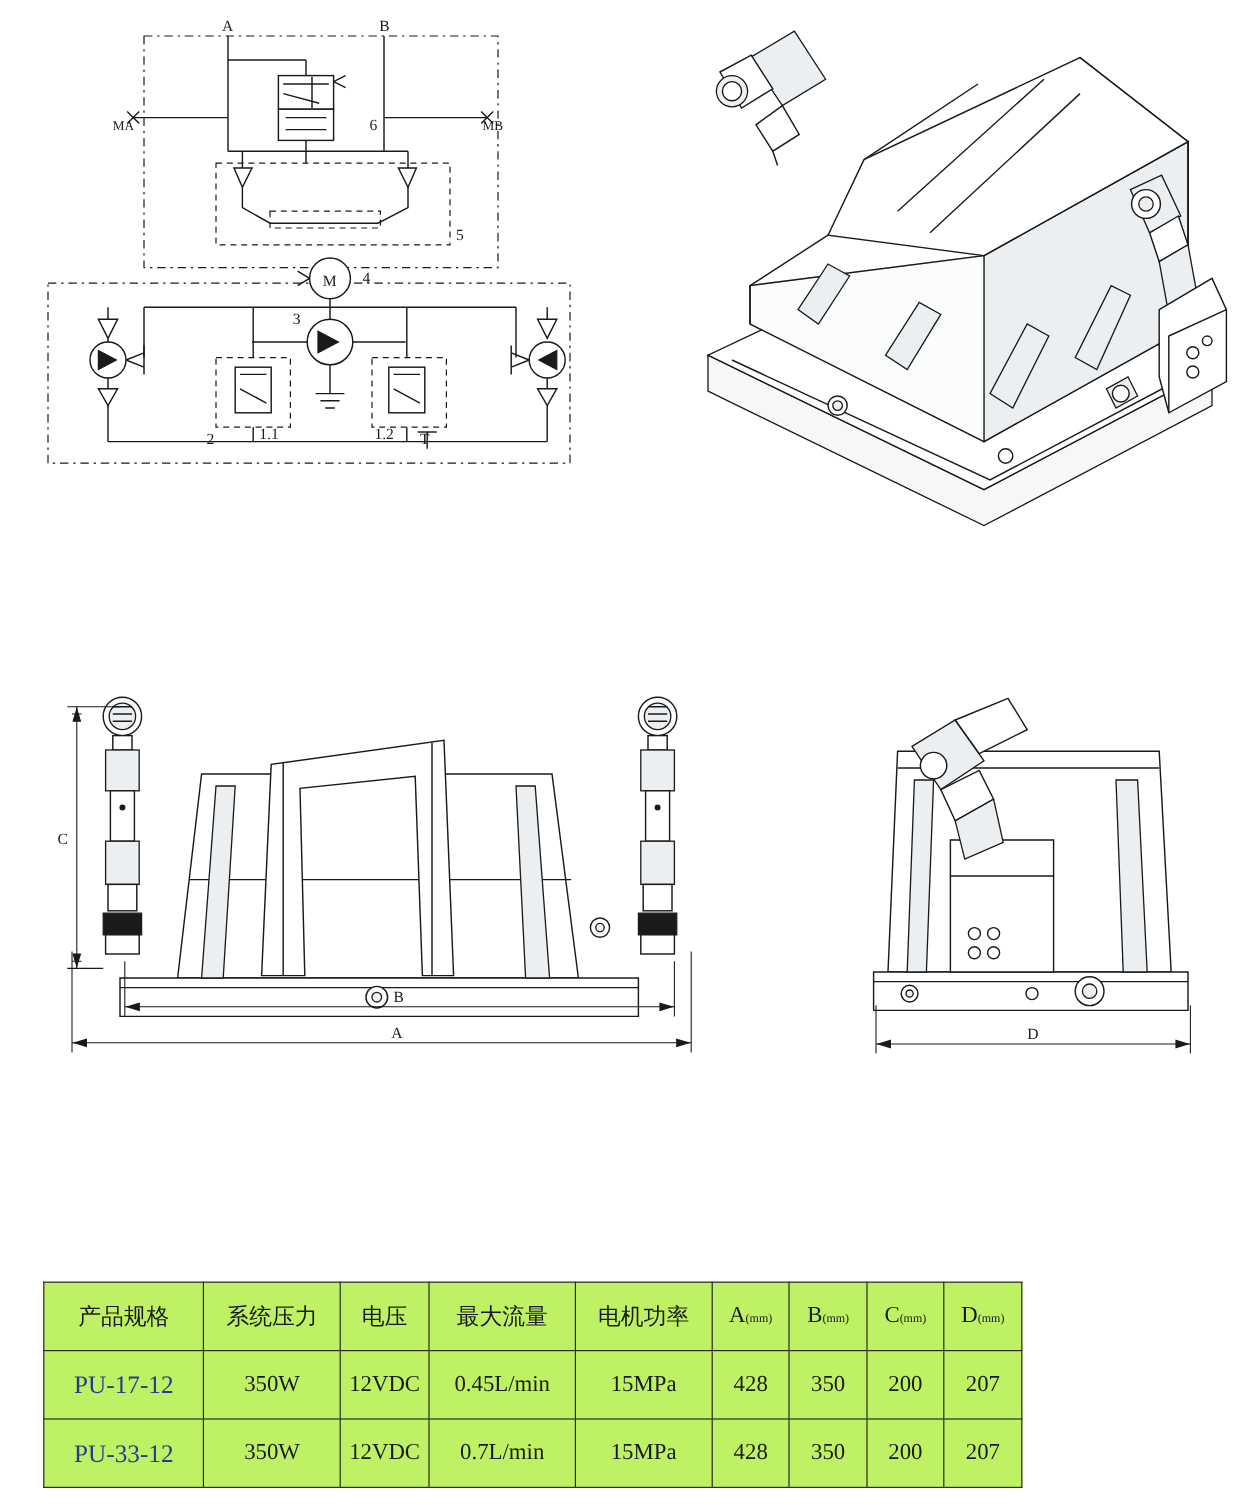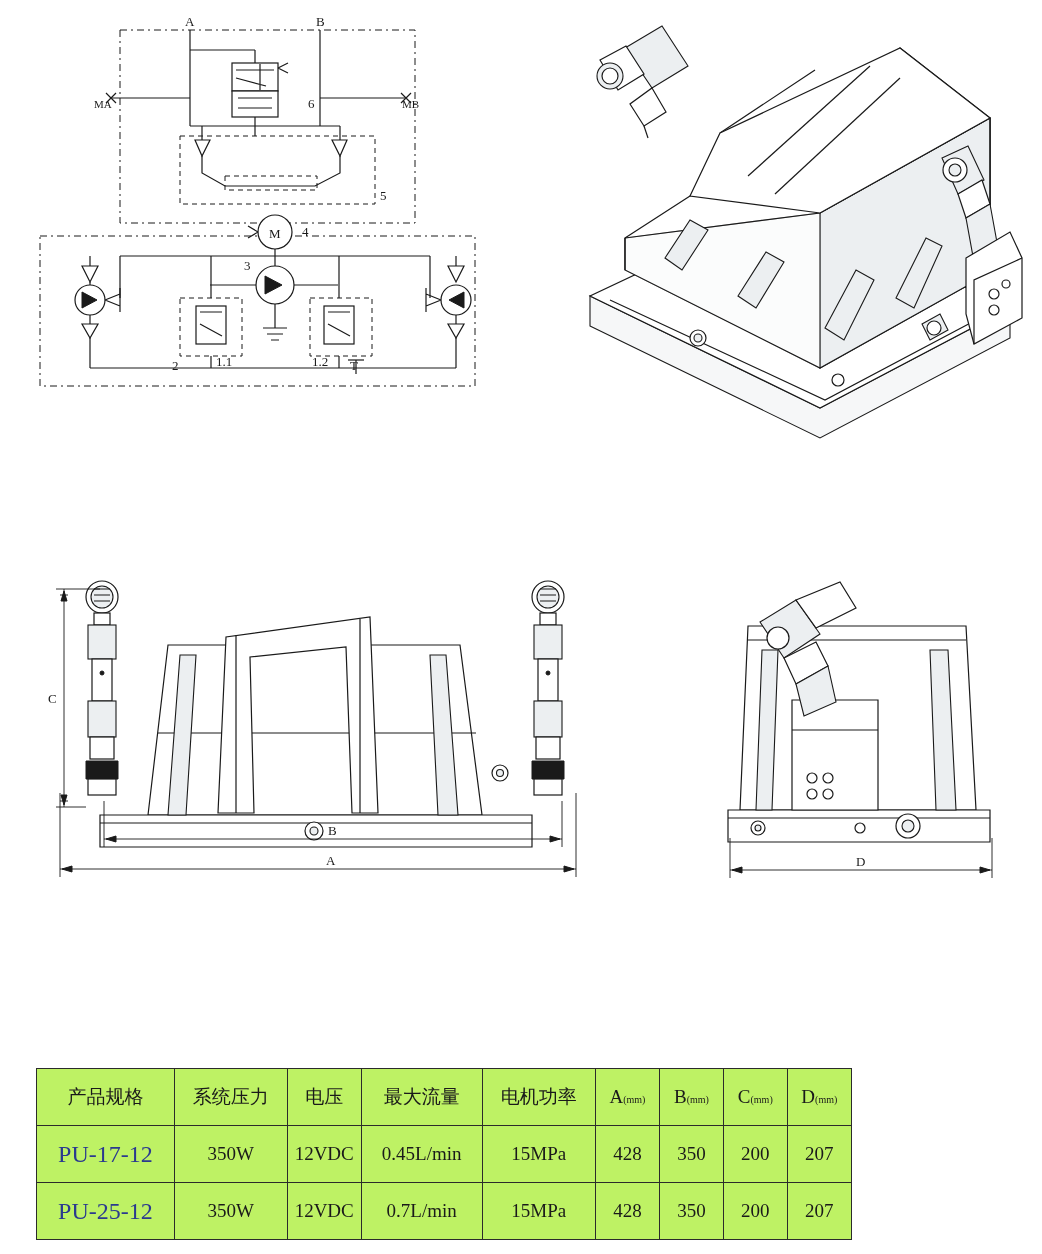--- a/index.html
+++ b/index.html
@@ -69,21 +69,21 @@
     color: #1a1a1a;
     height: 56px;
     padding: 0 2px;
     white-space: nowrap;
   }
   table.spec th {
     font-weight: normal;
   }
   table.spec td.model {
     color: #2b3a8f;
-    font-size: 24px;
+    font-size: 21px;
     margin-left: 12px;
   }
   .unit {
     font-size: 10px;
     vertical-align: baseline;
     margin-top: 16px;
   }
   col.c0 { width: 170px; }
   col.c1 { width: 140px; }
   col.c2 { width: 82px; }
@@ -446,21 +446,21 @@
           <td>350W</td>
           <td>12VDC</td>
           <td>0.45L/min</td>
           <td>15MPa</td>
           <td>428</td>
           <td>350</td>
           <td>200</td>
           <td>207</td>
         </tr>
         <tr>
-          <td class="model">PU-25-12</td>
+          <td class="model">PU-33-12</td>
           <td>350W</td>
           <td>12VDC</td>
           <td>0.7L/min</td>
           <td>15MPa</td>
           <td>428</td>
           <td>350</td>
           <td>200</td>
           <td>207</td>
         </tr>
       </tbody>

